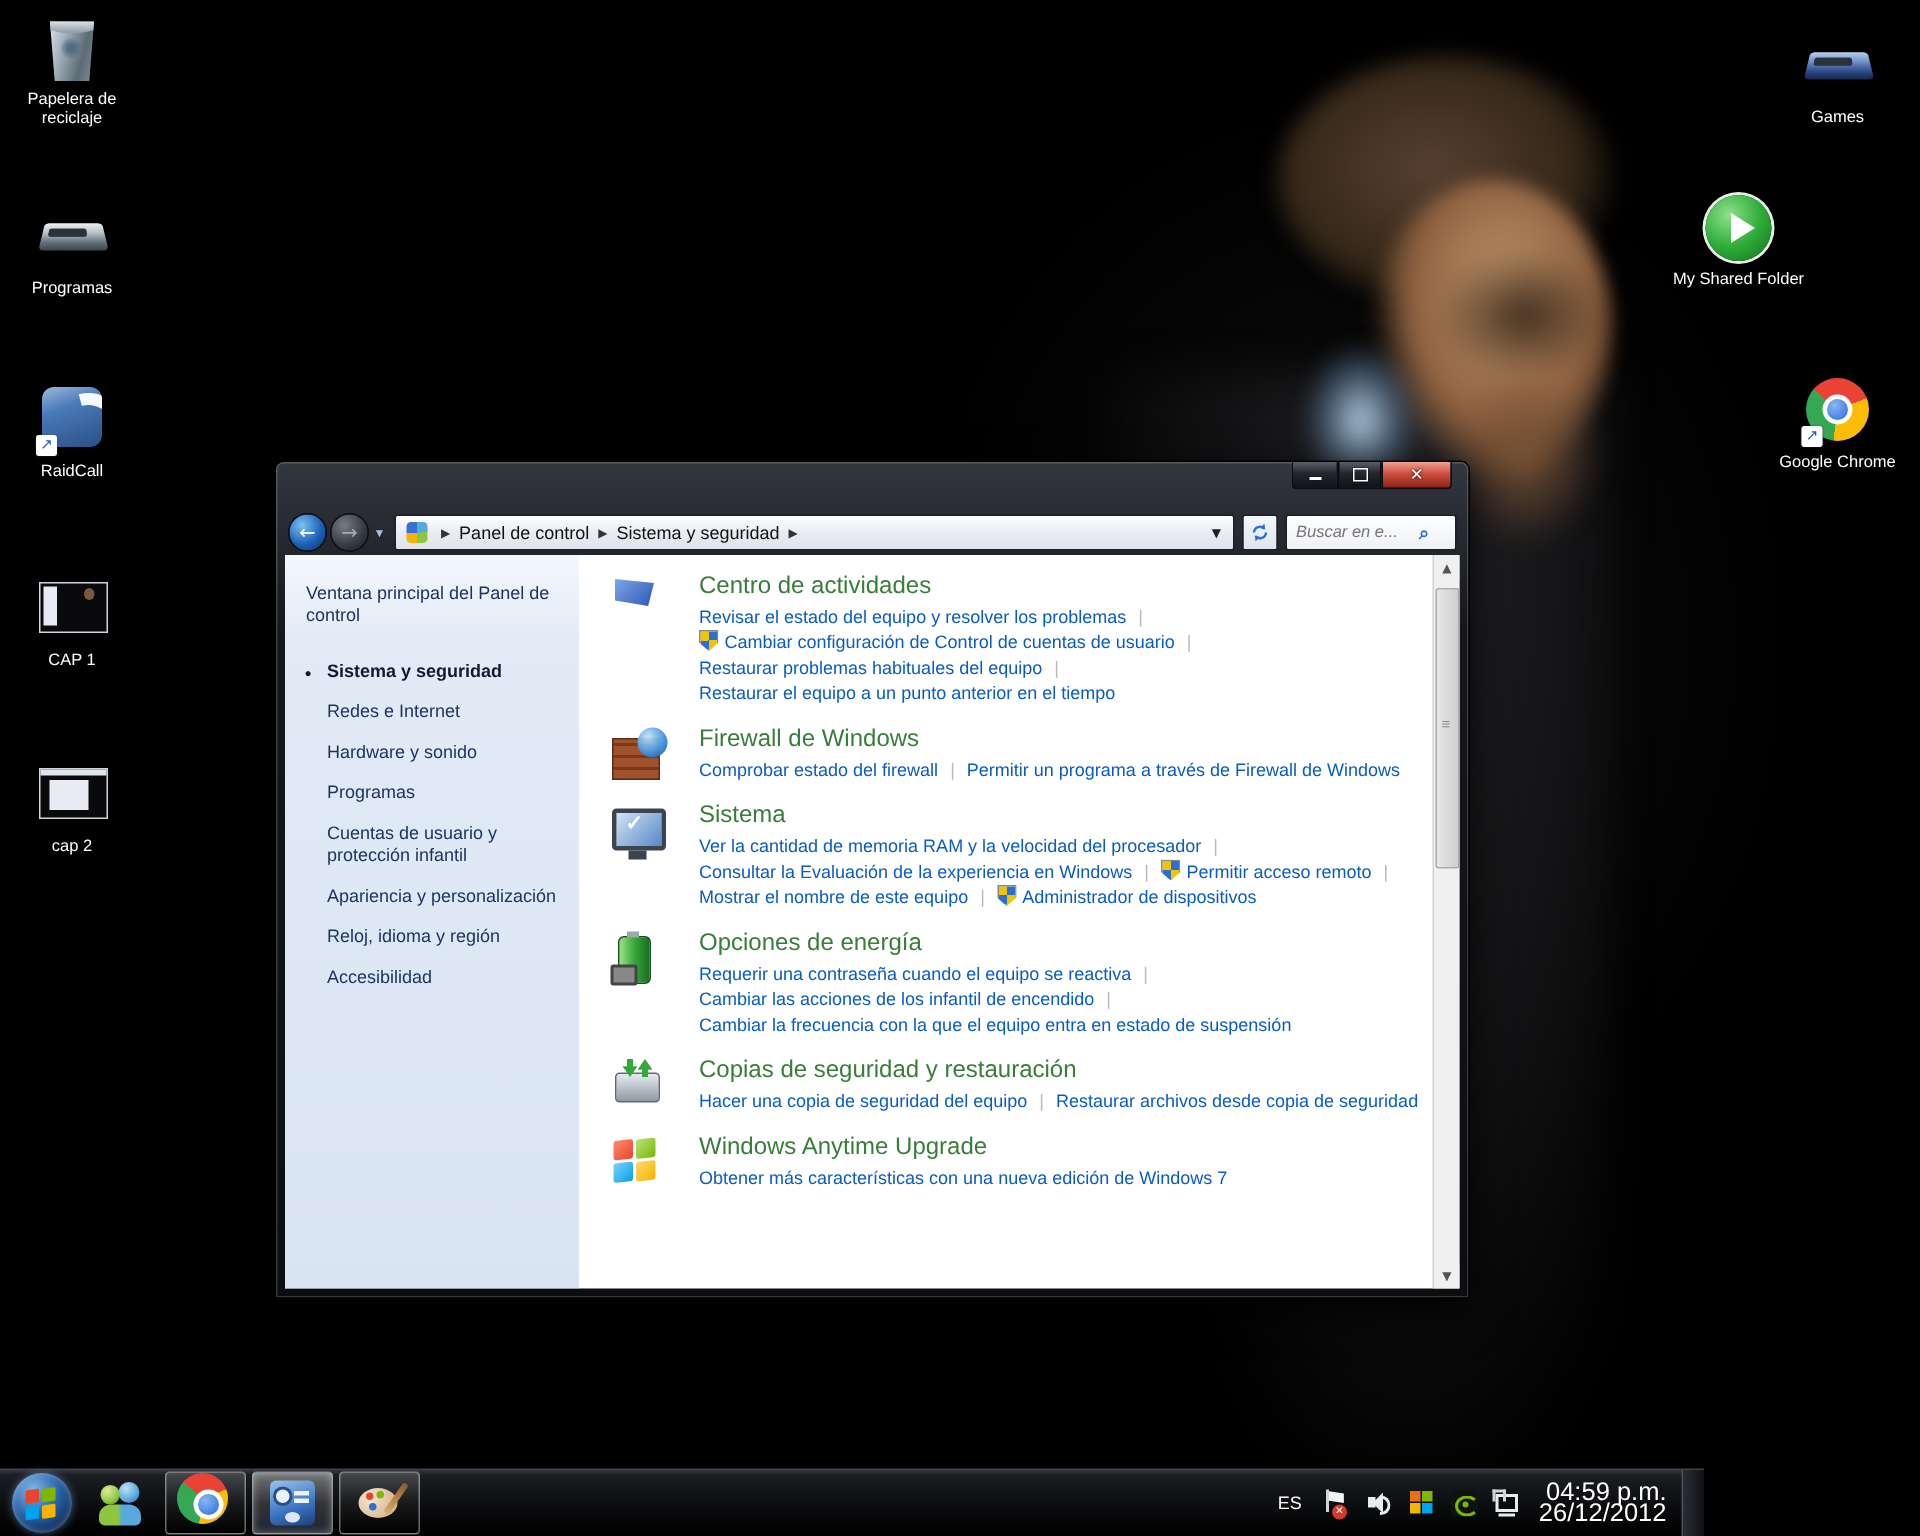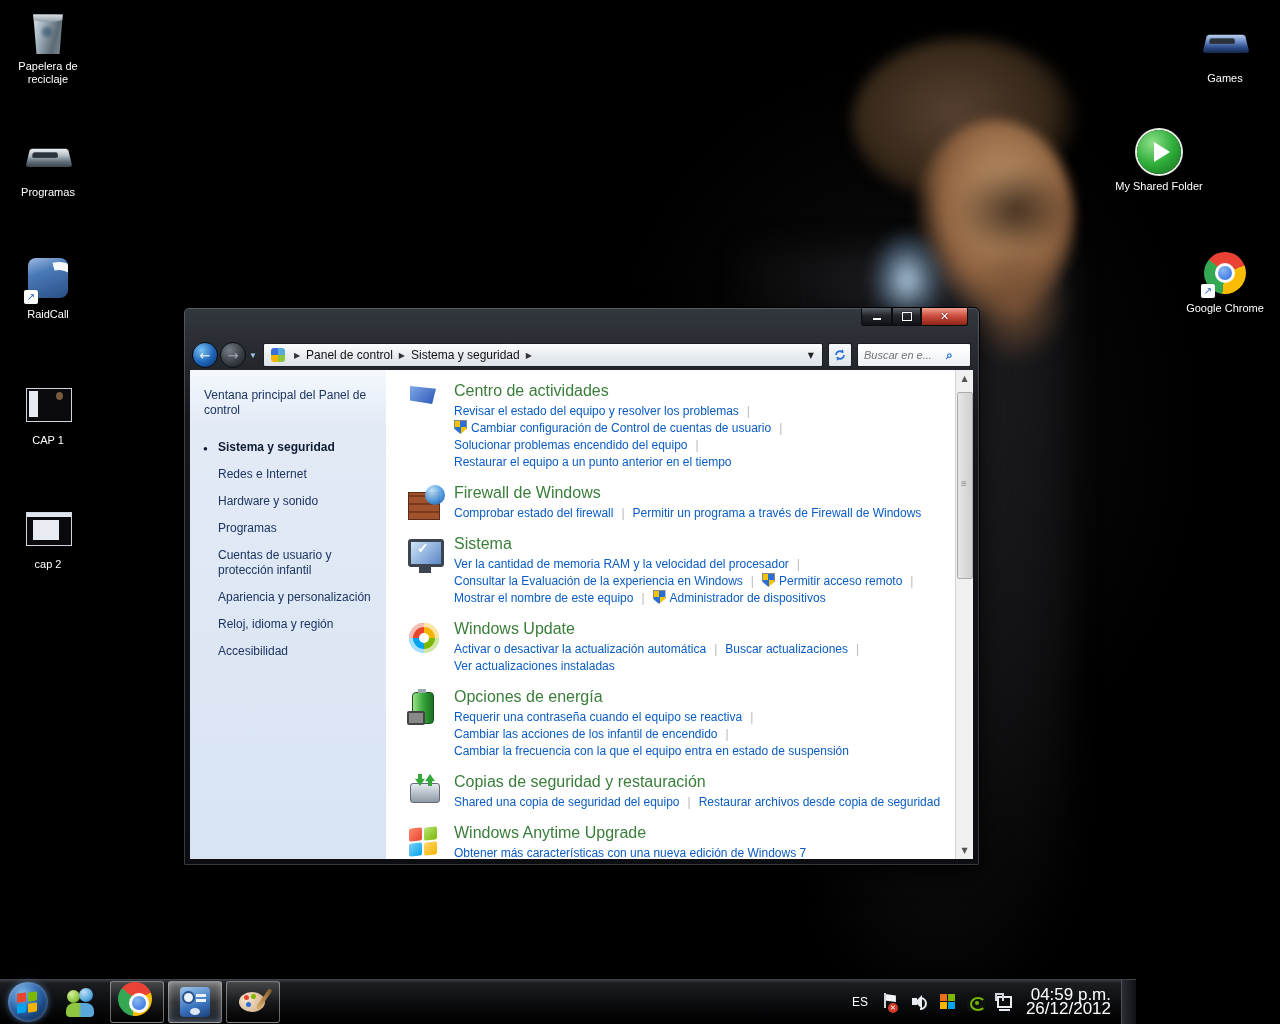--- a/index.html
+++ b/index.html
@@ -112,21 +112,21 @@
 
   .client{position:absolute;left:6px;right:6px;top:62px;bottom:6px;background:#fff;display:flex;
     overflow:hidden;}
   .sidebar{width:196px;flex:0 0 auto;background:linear-gradient(180deg,#f4f8fd 0%,#e2eaf6 12%,#d9e4f3 100%);
     padding:12px 0 4px 0;font-size:12px;}
   .side-home{padding:6px 14px 16px 14px;color:#1d3461;line-height:15px;cursor:pointer;}
   .side-item{position:relative;padding:6px 14px 6px 28px;color:#1d3461;line-height:15px;cursor:pointer;}
   .side-item.selected{font-weight:bold;color:#0d1b33;}
   .side-item.selected:before{content:"●";position:absolute;left:13px;top:7px;font-size:8px;color:#0d1b33;}
   .main{flex:1 1 auto;position:relative;padding:12px 0 0 20px;overflow:hidden;}
-  .section{display:flex;margin-bottom:13px;}
+  .section{display:flex;margin-bottom:13px;gap:12px;}
   .sec-icon{width:38px;height:38px;flex:0 0 auto;margin-right:10px;position:relative;}
   .sec-title{margin:0 0 3px 0;font-size:16px;font-weight:normal;color:#3a7d3a;cursor:pointer;}
   .link-row{line-height:17px;font-size:12px;white-space:nowrap;}
   .task-link{color:#0a5cc4;cursor:pointer;text-decoration:none;}
   .sep{color:#b9b9b9;margin:0 8px;}
   .shield{display:inline-block;width:11px;height:12px;margin-right:4px;vertical-align:-2px;
     background:conic-gradient(#2a6fd4 0 25%,#f4c400 25% 50%,#2a6fd4 50% 75%,#f4c400 75% 100%);
     clip-path:polygon(0 0,100% 0,100% 60%,50% 100%,0 60%);border:1px solid #888;}
   .scrollbar{width:17px;flex:0 0 auto;background:#f0f0f0;border-left:1px solid #d5d5d5;
     position:relative;}
@@ -374,21 +374,21 @@
     <div class="main" id="main-pane" data-interactable="false">
   <div class="section" data-interactable="false">
     <div class="sec-icon" data-interactable="false">
             <div class="ico-flag"></div>
           </div>
     <div class="sec-body">
       <h2 class="sec-title" data-interactable="true">Centro de actividades</h2>
       <div class="sec-links">
               <div class="link-row" data-interactable="false"><a class="task-link" data-interactable="true">Revisar el estado del equipo y resolver los problemas</a><span class="sep" data-interactable="false">|</span></div>
               <div class="link-row" data-interactable="false"><a class="task-link" data-interactable="true"><span class="shield" data-interactable="false"></span>Cambiar configuración de Control de cuentas de usuario</a><span class="sep" data-interactable="false">|</span></div>
-              <div class="link-row" data-interactable="false"><a class="task-link" data-interactable="true">Solucionar problemas encendido del equipo</a><span class="sep" data-interactable="false">|</span></div>
+              <div class="link-row" data-interactable="false"><a class="task-link" data-interactable="true">Restaurar problemas habituales del equipo</a><span class="sep" data-interactable="false">|</span></div>
               <div class="link-row" data-interactable="false"><a class="task-link" data-interactable="true">Restaurar el equipo a un punto anterior en el tiempo</a></div>
             </div>
     </div>
   </div>
 
   <div class="section" data-interactable="false">
     <div class="sec-icon" data-interactable="false">
             <div class="ico-wall"></div>
           </div>
     <div class="sec-body">
@@ -406,32 +406,20 @@
     <div class="sec-body">
       <h2 class="sec-title" data-interactable="true">Sistema</h2>
       <div class="sec-links">
               <div class="link-row" data-interactable="false"><a class="task-link" data-interactable="true">Ver la cantidad de memoria RAM y la velocidad del procesador</a><span class="sep" data-interactable="false">|</span></div>
               <div class="link-row" data-interactable="false"><a class="task-link" data-interactable="true">Consultar la Evaluación de la experiencia en Windows</a><span class="sep" data-interactable="false">|</span><a class="task-link" data-interactable="true"><span class="shield" data-interactable="false"></span>Permitir acceso remoto</a><span class="sep" data-interactable="false">|</span></div>
               <div class="link-row" data-interactable="false"><a class="task-link" data-interactable="true">Mostrar el nombre de este equipo</a><span class="sep" data-interactable="false">|</span><a class="task-link" data-interactable="true"><span class="shield" data-interactable="false"></span>Administrador de dispositivos</a></div>
             </div>
     </div>
   </div>
 
-  <div class="section" data-interactable="false">
-    <div class="sec-icon" data-interactable="false">
-            <div class="ico-orb"></div>
-          </div>
-    <div class="sec-body">
-      <h2 class="sec-title" data-interactable="true">Windows Update</h2>
-      <div class="sec-links">
-              <div class="link-row" data-interactable="false"><a class="task-link" data-interactable="true">Activar o desactivar la actualización automática</a><span class="sep" data-interactable="false">|</span><a class="task-link" data-interactable="true">Buscar actualizaciones</a><span class="sep" data-interactable="false">|</span></div>
-              <div class="link-row" data-interactable="false"><a class="task-link" data-interactable="true">Ver actualizaciones instaladas</a></div>
-            </div>
-    </div>
-  </div>
 
   <div class="section" data-interactable="false">
     <div class="sec-icon" data-interactable="false">
             <div class="ico-batt"></div>
           </div>
     <div class="sec-body">
       <h2 class="sec-title" data-interactable="true">Opciones de energía</h2>
       <div class="sec-links">
               <div class="link-row" data-interactable="false"><a class="task-link" data-interactable="true">Requerir una contraseña cuando el equipo se reactiva</a><span class="sep" data-interactable="false">|</span></div>
               <div class="link-row" data-interactable="false"><a class="task-link" data-interactable="true">Cambiar las acciones de los infantil de encendido</a><span class="sep" data-interactable="false">|</span></div>
@@ -440,21 +428,21 @@
     </div>
   </div>
 
   <div class="section" data-interactable="false">
     <div class="sec-icon" data-interactable="false">
             <div class="ico-backup"></div>
           </div>
     <div class="sec-body">
       <h2 class="sec-title" data-interactable="true">Copias de seguridad y restauración</h2>
       <div class="sec-links">
-              <div class="link-row" data-interactable="false"><a class="task-link" data-interactable="true">Shared una copia de seguridad del equipo</a><span class="sep" data-interactable="false">|</span><a class="task-link" data-interactable="true">Restaurar archivos desde copia de seguridad</a></div>
+              <div class="link-row" data-interactable="false"><a class="task-link" data-interactable="true">Hacer una copia de seguridad del equipo</a><span class="sep" data-interactable="false">|</span><a class="task-link" data-interactable="true">Restaurar archivos desde copia de seguridad</a></div>
             </div>
     </div>
   </div>
 
   <div class="section" data-interactable="false">
     <div class="sec-icon" data-interactable="false">
             <div class="ico-winflag">
               <i class="q1"></i>
               <i class="q2"></i>
               <i class="q3"></i>

